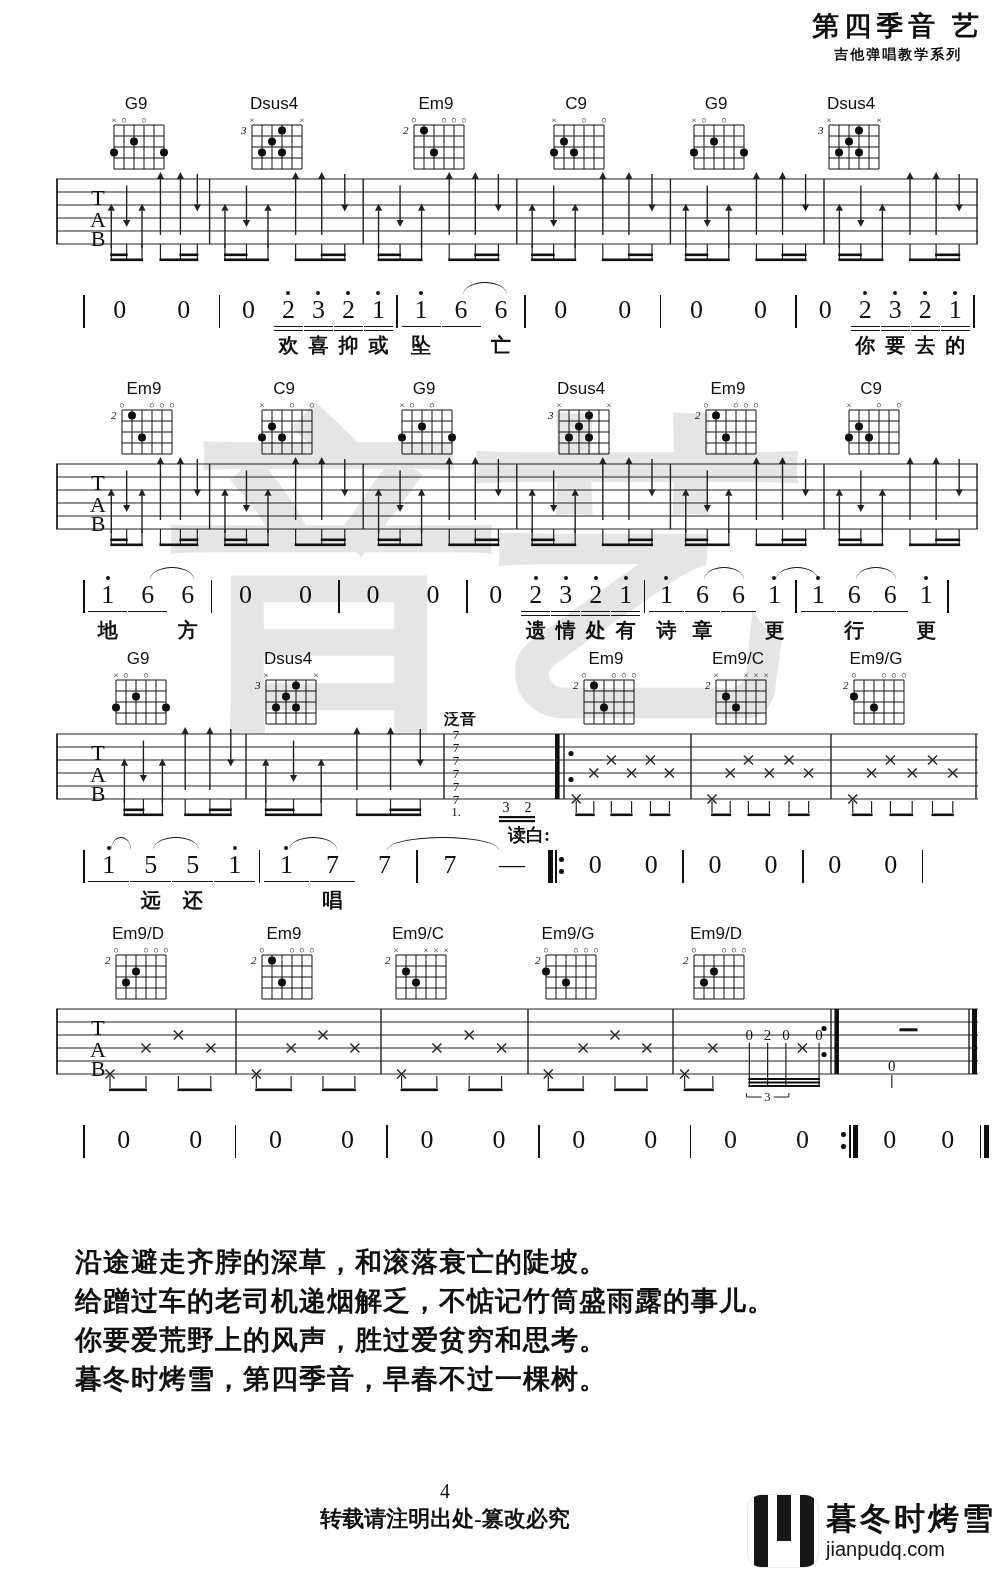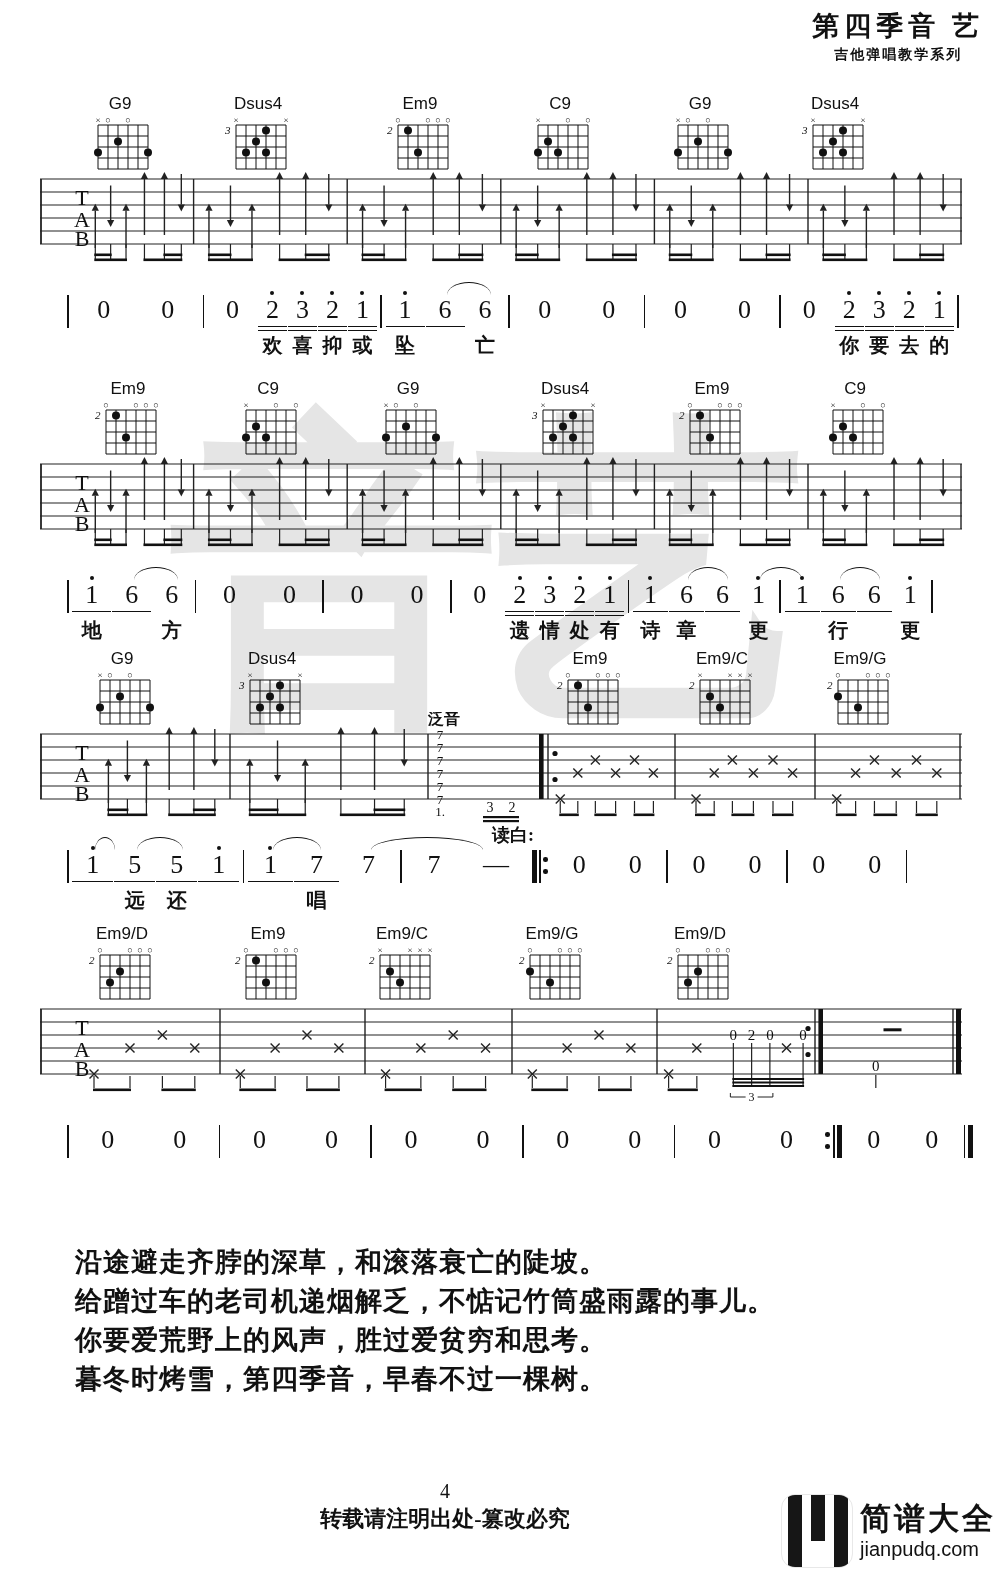--- a/index.html
+++ b/index.html
@@ -5,21 +5,21 @@
   *{margin:0;padding:0;box-sizing:border-box}
   html,body{background:#999}
   #page{position:relative;width:1000px;height:1572px;background:#fff;margin:0 auto;
         font-family:"Liberation Serif",serif;color:#111;overflow:hidden}
   .watermark{position:absolute;left:170px;top:400px;font-size:330px;line-height:1.05;
              color:#e5e5e5;font-weight:bold;z-index:0;letter-spacing:-24px;
              font-family:"DejaVu Serif",serif;user-select:none}
   .header{position:absolute;top:8px;right:16px;text-align:center;z-index:2}
   .header .t{font-size:27px;font-weight:bold;letter-spacing:5px}
   .header .s{font-size:14px;font-weight:bold;letter-spacing:2px;margin-top:2px}
-  #score{position:absolute;left:0;top:0;width:844px;height:1572px;z-index:1}
+  #score{position:absolute;left:16px;top:0;width:844px;height:1572px;z-index:1}
   .system{position:absolute;left:40px;width:922px}
   .chordrow{position:relative;height:62px}
   .chord{position:absolute;top:0;width:70px;text-align:center}
   .chord .cname{font-family:"Liberation Sans",sans-serif;font-size:17px;line-height:18px;color:#111}
   .chord svg{display:block}
   .staffwrap{position:relative}
   .staffwrap svg{display:block}
   .numline{display:flex;align-items:flex-start;position:relative;margin-top:8px;height:72px}
   .ncell{position:relative;flex:none;height:70px}
   .ncell .d{font-size:26px;line-height:30px;text-align:center;font-family:"Liberation Serif",serif}
@@ -1532,17 +1532,17 @@
   <div class="pagenum">4</div>
   <div class="notice">转载请注明出处-篡改必究</div>
 
   <div class="logo">
     <div class="keys">
         <i class="k1"></i>
         <i class="k2"></i>
         <i class="k3"></i>
       </div>
     <div class="logotext">
-      <div class="lt1">简谱大全</div>
+      <div class="lt1">暮冬时烤雪</div>
       <div class="lt2">jianpudq.com</div>
     </div>
   </div>
 </div>
 
 </body></html>

